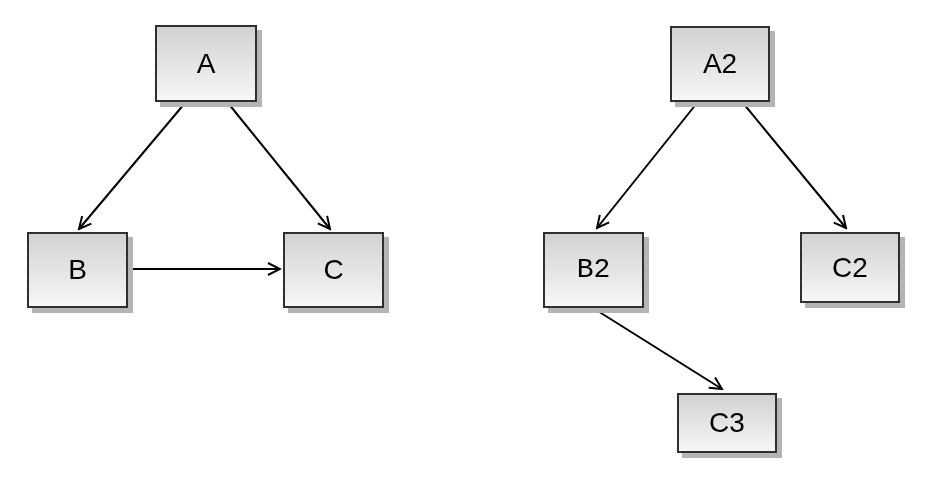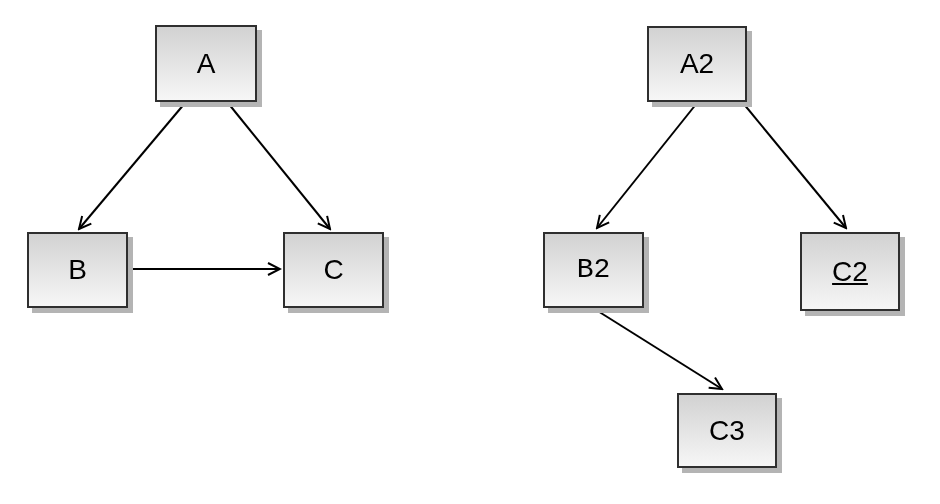--- a/index.html
+++ b/index.html
@@ -55,26 +55,26 @@
   <div id="node-layer">
       <div class="node" style="left: 155px; top: 25px; width: 102px; height: 77px;">
         <span class="node-label">A</span>
       </div>
       <div class="node" style="left: 27px; top: 232px; width: 101px; height: 76px;">
         <span class="node-label">B</span>
       </div>
       <div class="node" style="left: 283px; top: 232px; width: 101px; height: 76px;">
         <span class="node-label">C</span>
       </div>
-      <div class="node" style="left: 647px; top: 26px; width: 100px; height: 76px;">
+      <div class="node" style="left: 670px; top: 26px; width: 100px; height: 76px;">
         <span class="node-label">A2</span>
       </div>
       <div class="node" style="left: 543px; top: 232px; width: 101px; height: 76px; font-family: Liberation Mono, monospace;">
         <span class="node-label">B2</span>
       </div>
-      <div class="node" style="left: 800px; top: 232px; width: 100px; height: 79px; text-decoration: underline;">
+      <div class="node" style="left: 800px; top: 232px; width: 100px; height: 71px;">
         <span class="node-label">C2</span>
       </div>
-      <div class="node" style="left: 677px; top: 393px; width: 100px; height: 75px;">
+      <div class="node" style="left: 677px; top: 393px; width: 100px; height: 60px;">
         <span class="node-label">C3</span>
       </div>
     </div>
 </div>
 
 </body></html>

